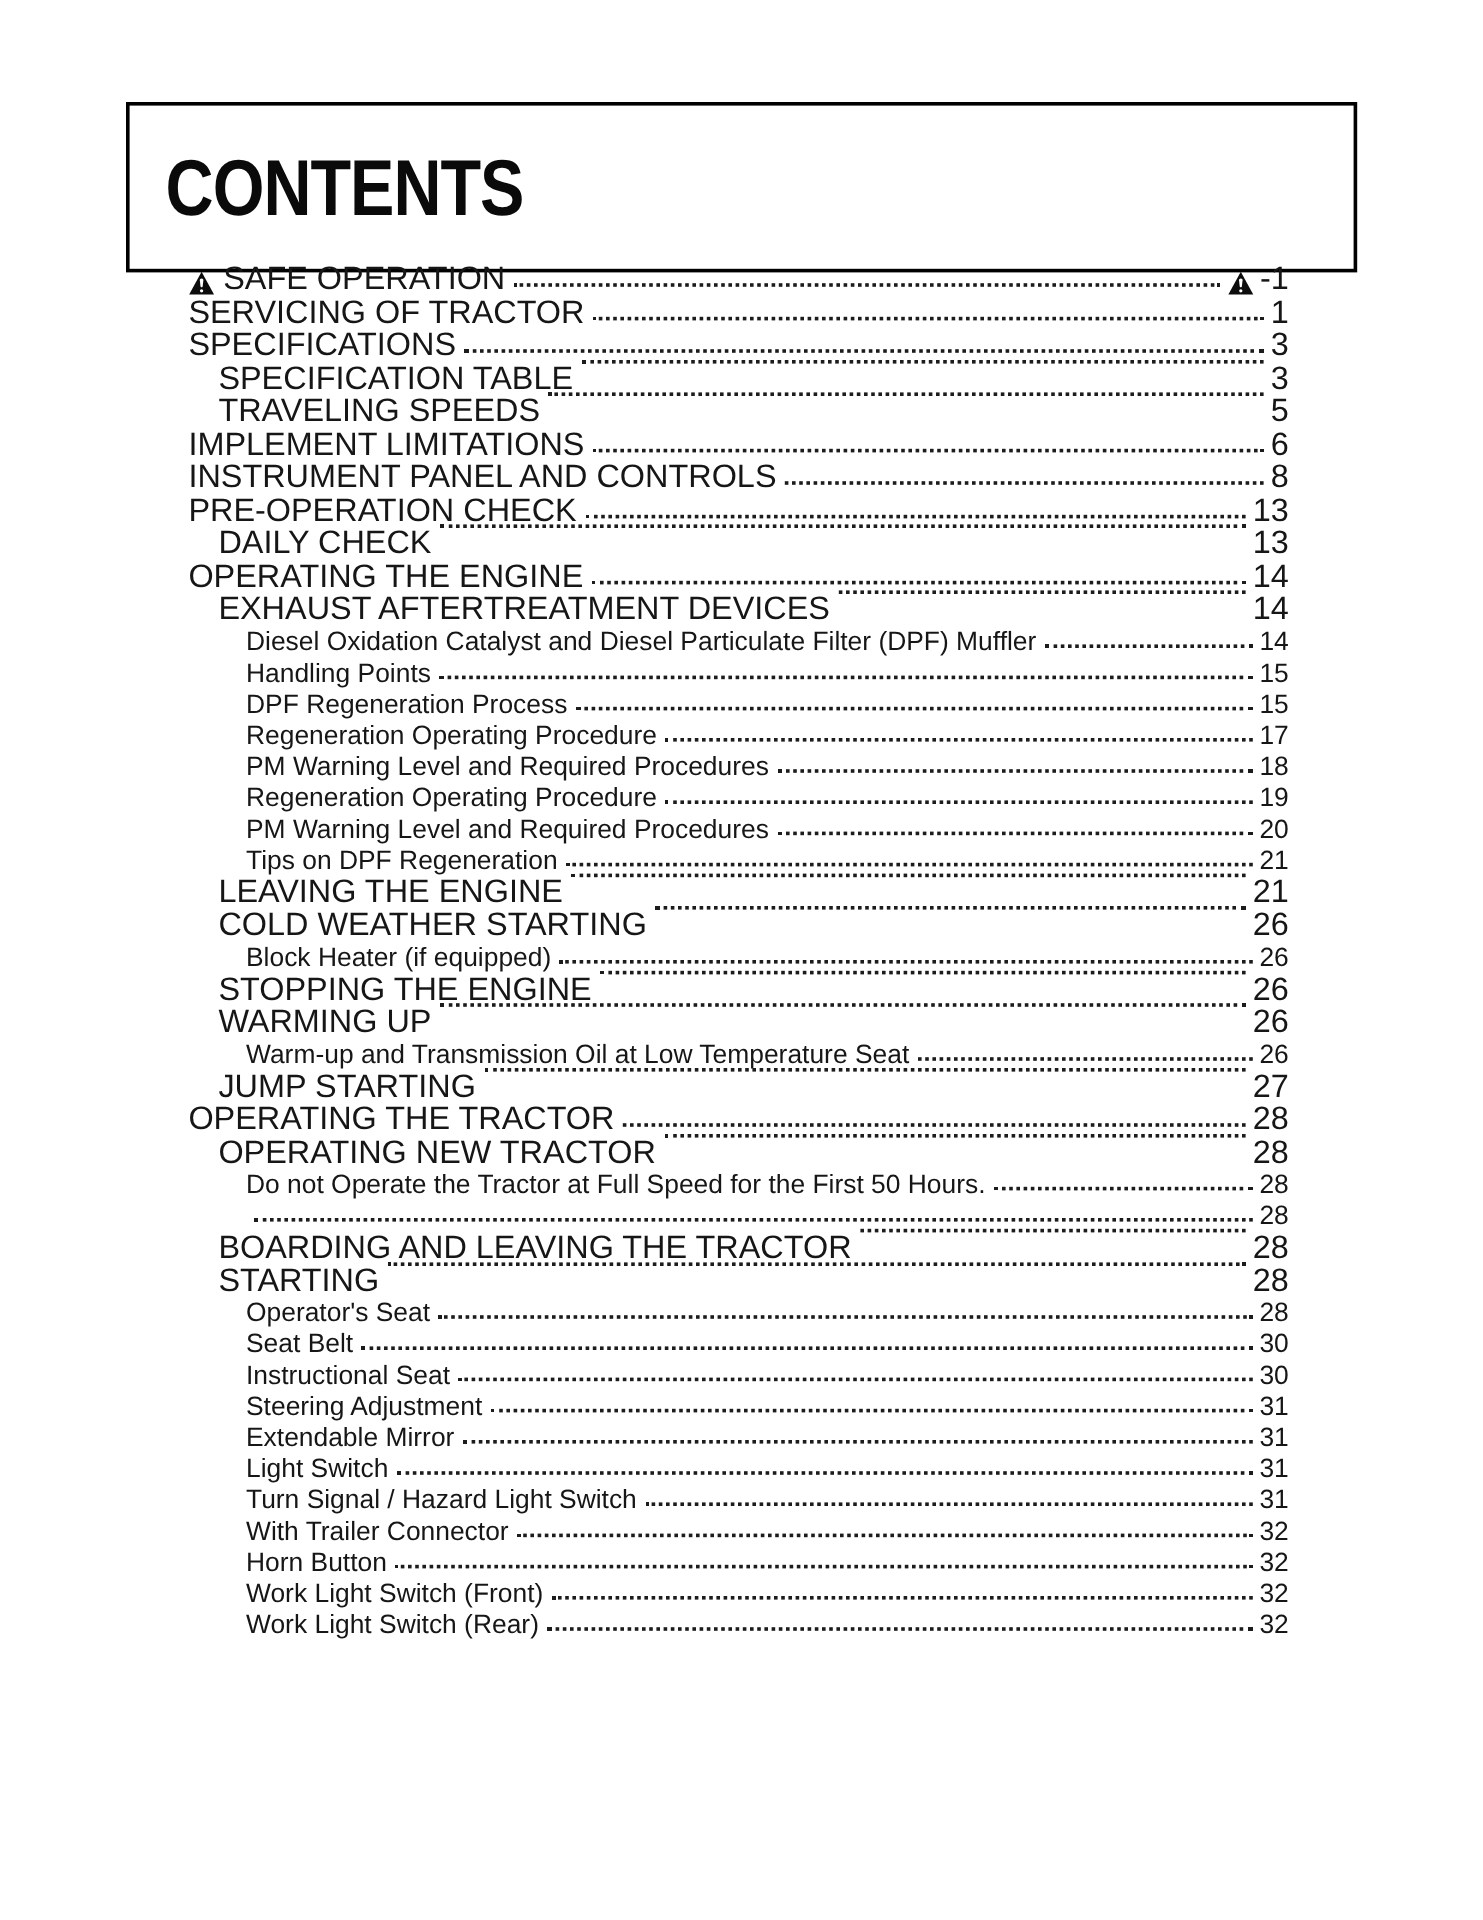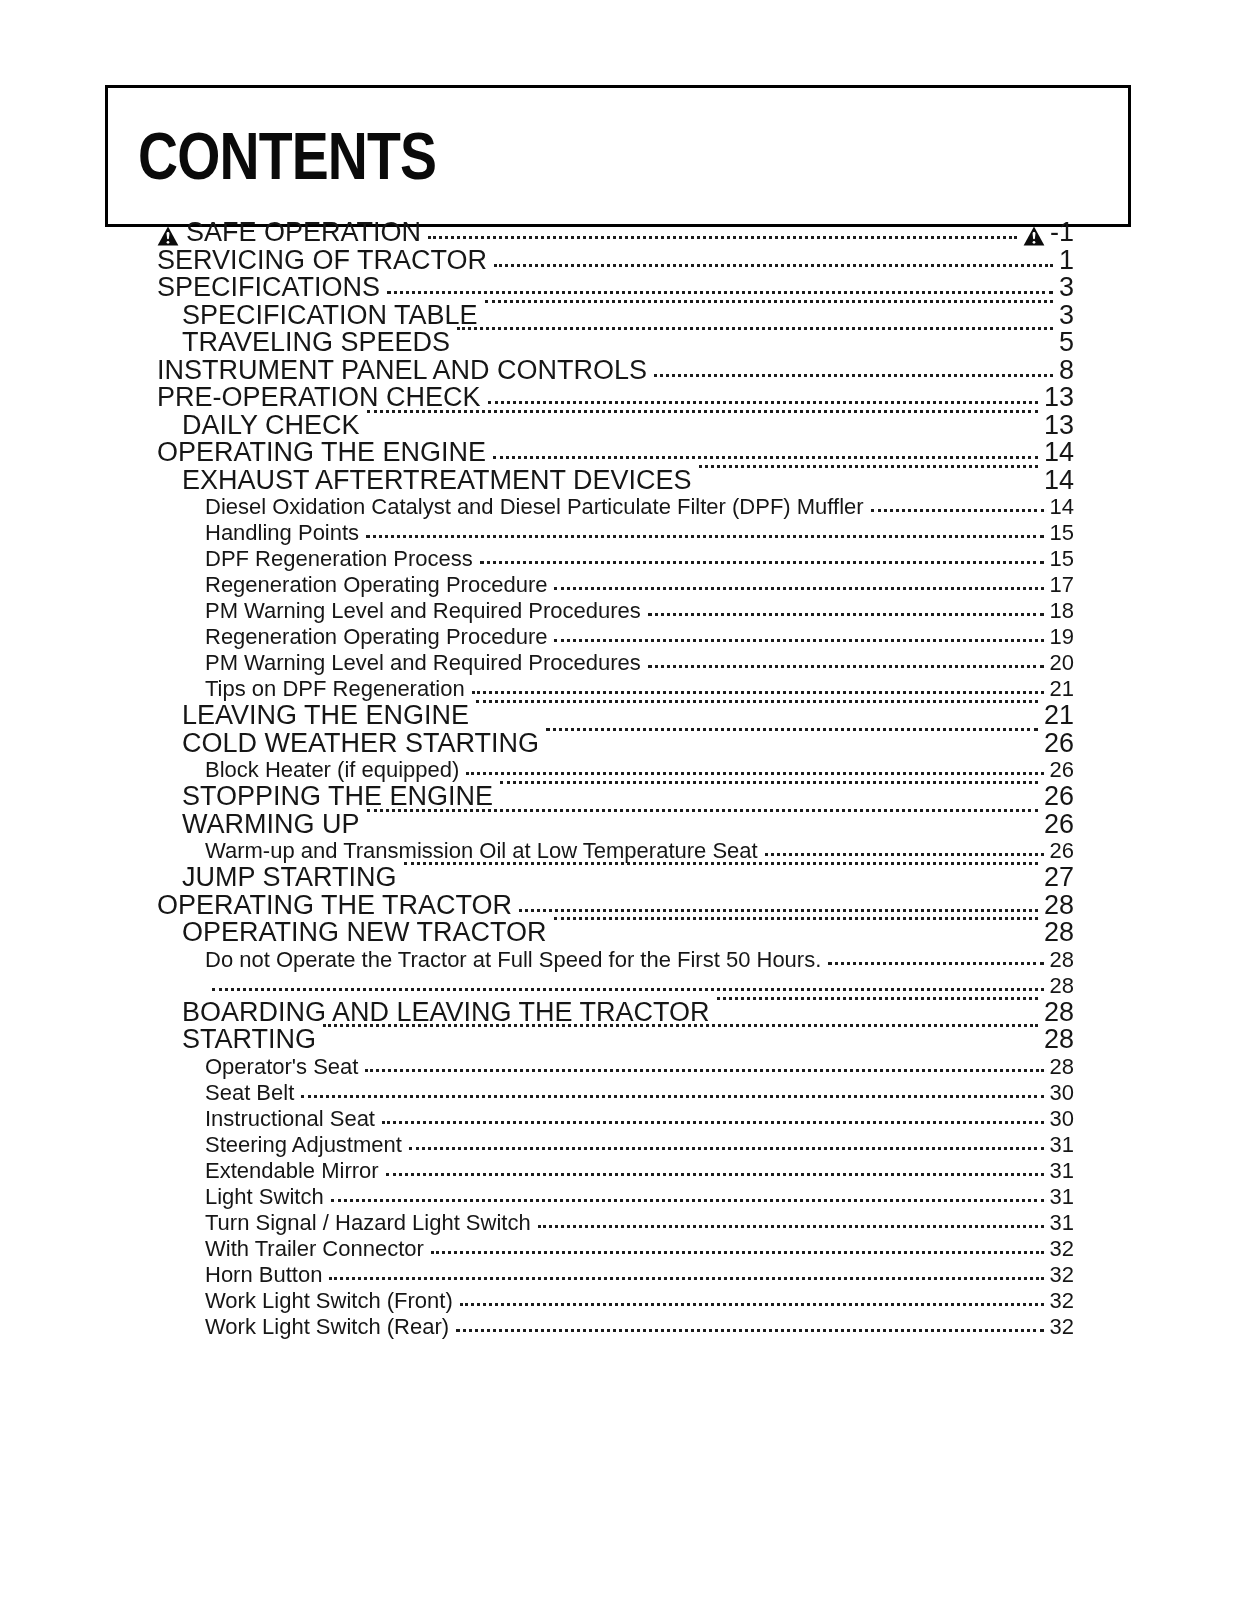--- a/index.html
+++ b/index.html
@@ -152,20 +152,29 @@
       <div class="toc-row level-1">
 
         <span class="entry-label">TRAVELING SPEEDS</span>
         <span class="leader"></span>
         <span class="pagenum">
 
           <span>5</span>
         </span>
       </div>
 
+      <div class="toc-row level-0 space-before">
+
+        <span class="entry-label">IMPLEMENT LIMITATIONS</span>
+        <span class="leader"></span>
+        <span class="pagenum">
+
+          <span>6</span>
+        </span>
+      </div>
 
       <div class="toc-row level-0 space-before">
 
         <span class="entry-label">INSTRUMENT PANEL AND CONTROLS</span>
         <span class="leader"></span>
         <span class="pagenum">
 
           <span>8</span>
         </span>
       </div>

